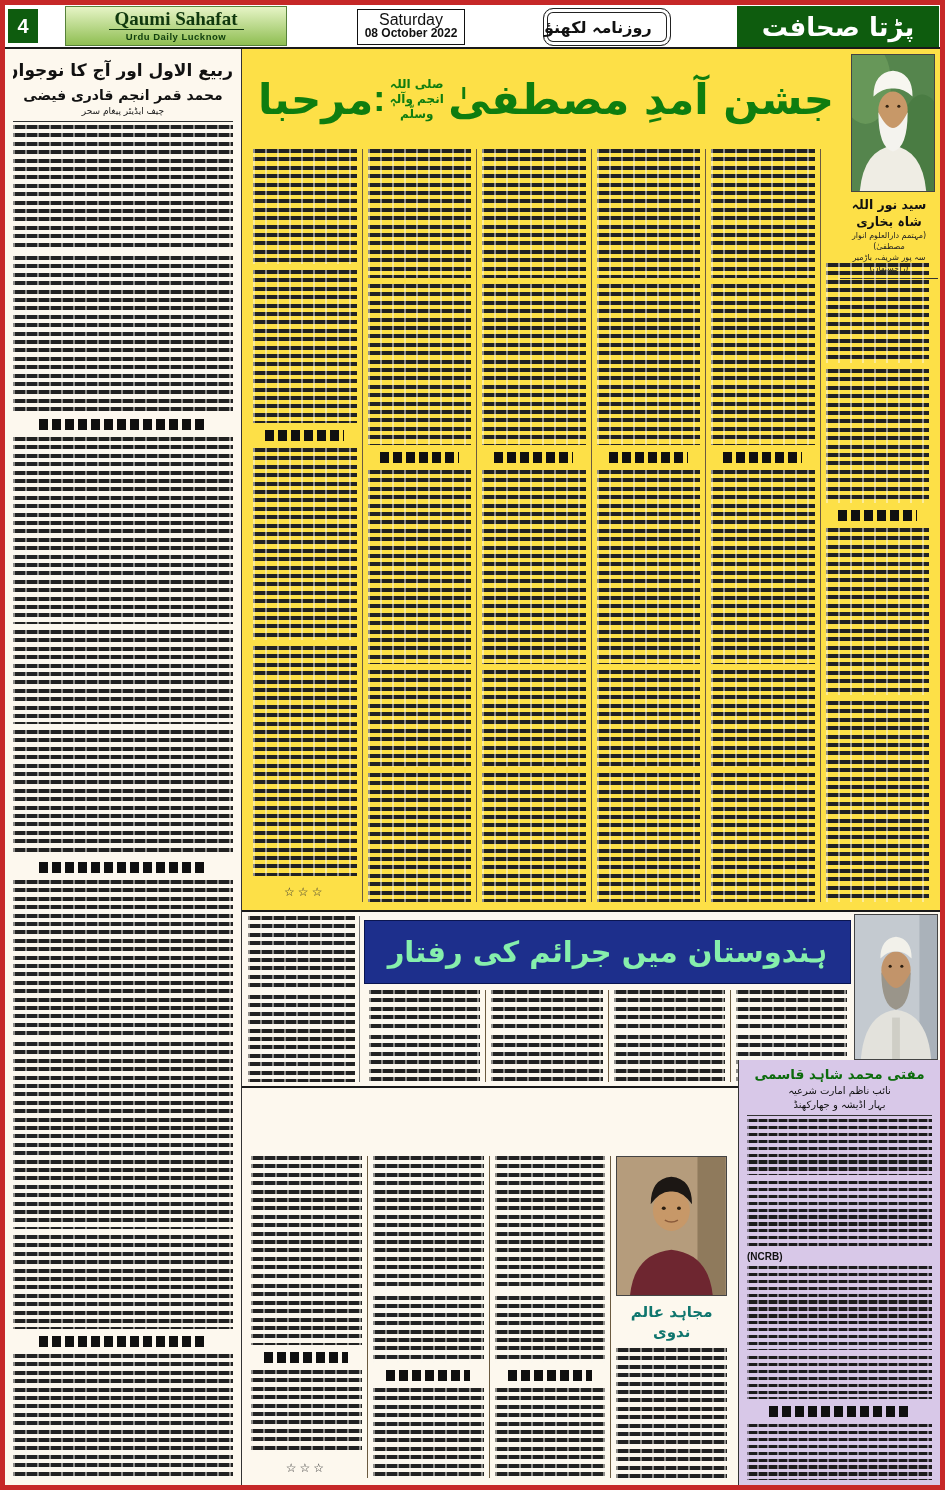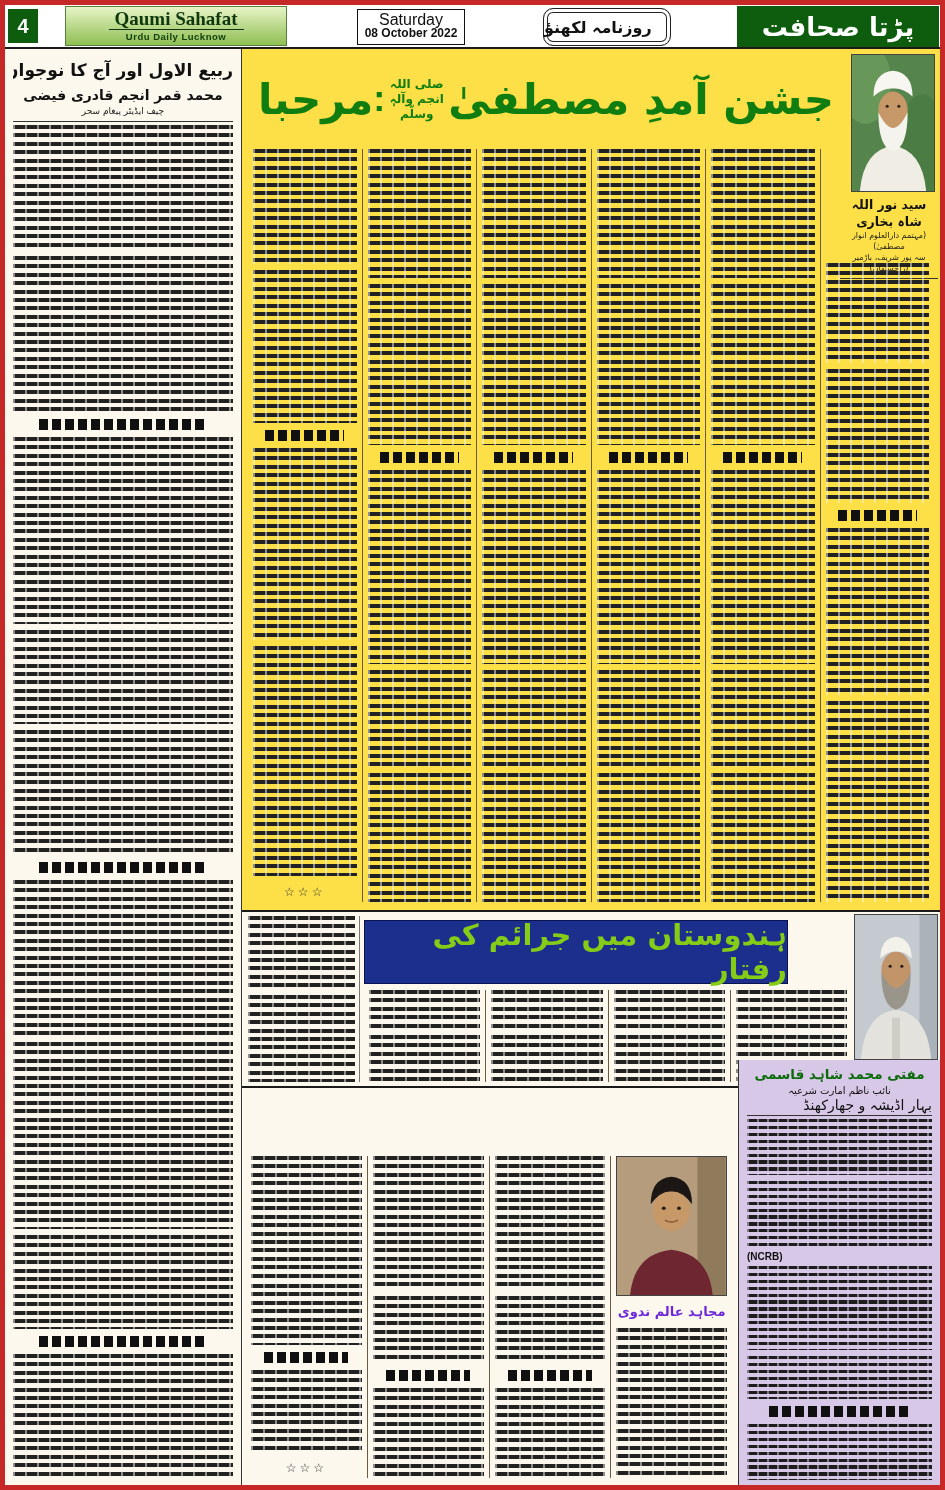--- a/index.html
+++ b/index.html
@@ -72,41 +72,41 @@
          display:flex;flex-direction:row-reverse}
   .ncols>.gcol{flex:1 1 0;padding:0 5px;min-width:0}
   .ncols>.gcol:not(:first-child){border-right:1px solid #6b5a40}
   .first-main{padding-top:114px !important}
 
   
   .crime-strip{position:absolute;left:237px;top:907px;width:698px;height:176px;
                background:#fdf8ee;border-bottom:2px solid #1a1a1a}
   .crime-left{position:absolute;left:2px;top:4px;width:116px;height:166px;padding:0 4px;
               border-right:1px solid #777}
-  .crime-band{position:absolute;left:122px;top:8px;width:424px;height:64px;background:#1d2f8c;
-              border:1.5px solid #0a1550;color:#84cc16;display:flex;align-items:center;
+  .crime-band{position:absolute;left:122px;top:8px;width:487px;height:64px;background:#1d2f8c;
+              border:1.5px solid #0a1550;color:#86efac;display:flex;align-items:center;
               justify-content:center;font-size:29px;font-weight:bold}
   .crime-cols{position:absolute;left:122px;top:78px;width:488px;height:92px}
   .mufti-photo{position:absolute;left:612px;top:2px;width:84px;height:146px;border:1px solid #444}
 
   
   .quran-strip{position:absolute;left:237px;top:1083px;width:496px;height:397px;background:#fdf8ee}
   .quran-band{position:absolute;left:4px;top:6px;width:486px;height:56px;background:#0e7a0e;
               border:1.5px solid #063f06;color:#fff;display:flex;align-items:center;
               justify-content:center;font-size:24px;font-weight:bold}
   .quran-cols{position:absolute;left:4px;top:68px;width:486px;height:322px}
   .q-photo{width:100%;height:140px;border:1px solid #444;display:block}
-  .q-caption{font-size:13px;font-weight:bold;color:#6d28d9;text-align:center;line-height:20px}
+  .q-caption{font-size:15px;font-weight:bold;color:#0f766e;text-align:center;line-height:20px}
 
   
   .lav-col{position:absolute;left:733px;top:1055px;width:202px;height:425px;background:#d8c8e8;
            border-left:1.5px solid #333;padding:5px 8px;display:flex;flex-direction:column}
   .lv-name{font-size:13.5px;font-weight:bold;color:#0b6b0b;text-align:center;line-height:19px}
   .lv-t{font-size:10px;text-align:center;line-height:14px;font-weight:normal}
-  .lv-t2{font-size:14px;text-align:right;line-height:14px}
+  .lv-t2{font-size:10px;text-align:center;line-height:14px}
   .ncrb{font-size:10px;line-height:14px;padding:2px 0;font-weight:bold}
   .f3{flex:3 1 0}.f5{flex:5 1 0}
 
   svg{display:block;width:100%;height:100%}
 </style>
 </head>
 <body>
 
 <div class="page">
 

